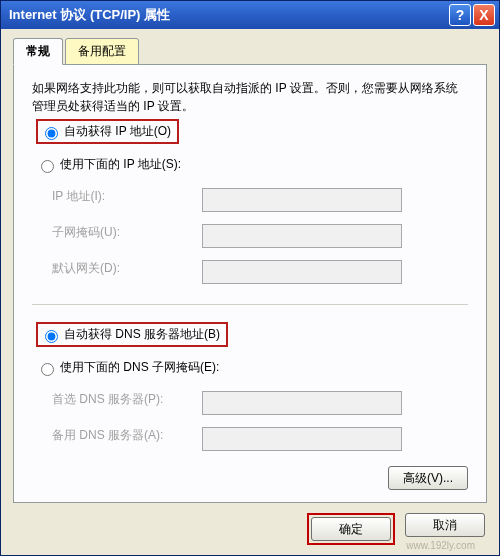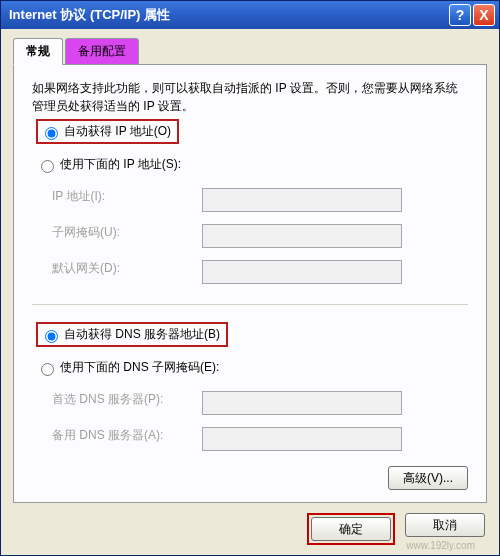--- a/index.html
+++ b/index.html
@@ -48,21 +48,21 @@
   }
   .tabs {
     display: flex;
     position: relative;
     top: 1px;
     z-index: 2;
   }
   .tab {
     padding: 4px 12px;
     border: 1px solid #919B9C;
-    background: #d946ef;
+    background: #fef9c3;
     margin-right: 2px;
     border-top-left-radius: 3px;
     border-top-right-radius: 3px;
     cursor: pointer;
   }
   .tab.active {
     background: #FCFCFE;
     border-bottom: 1px solid #FCFCFE;
     font-weight: bold;
   }

